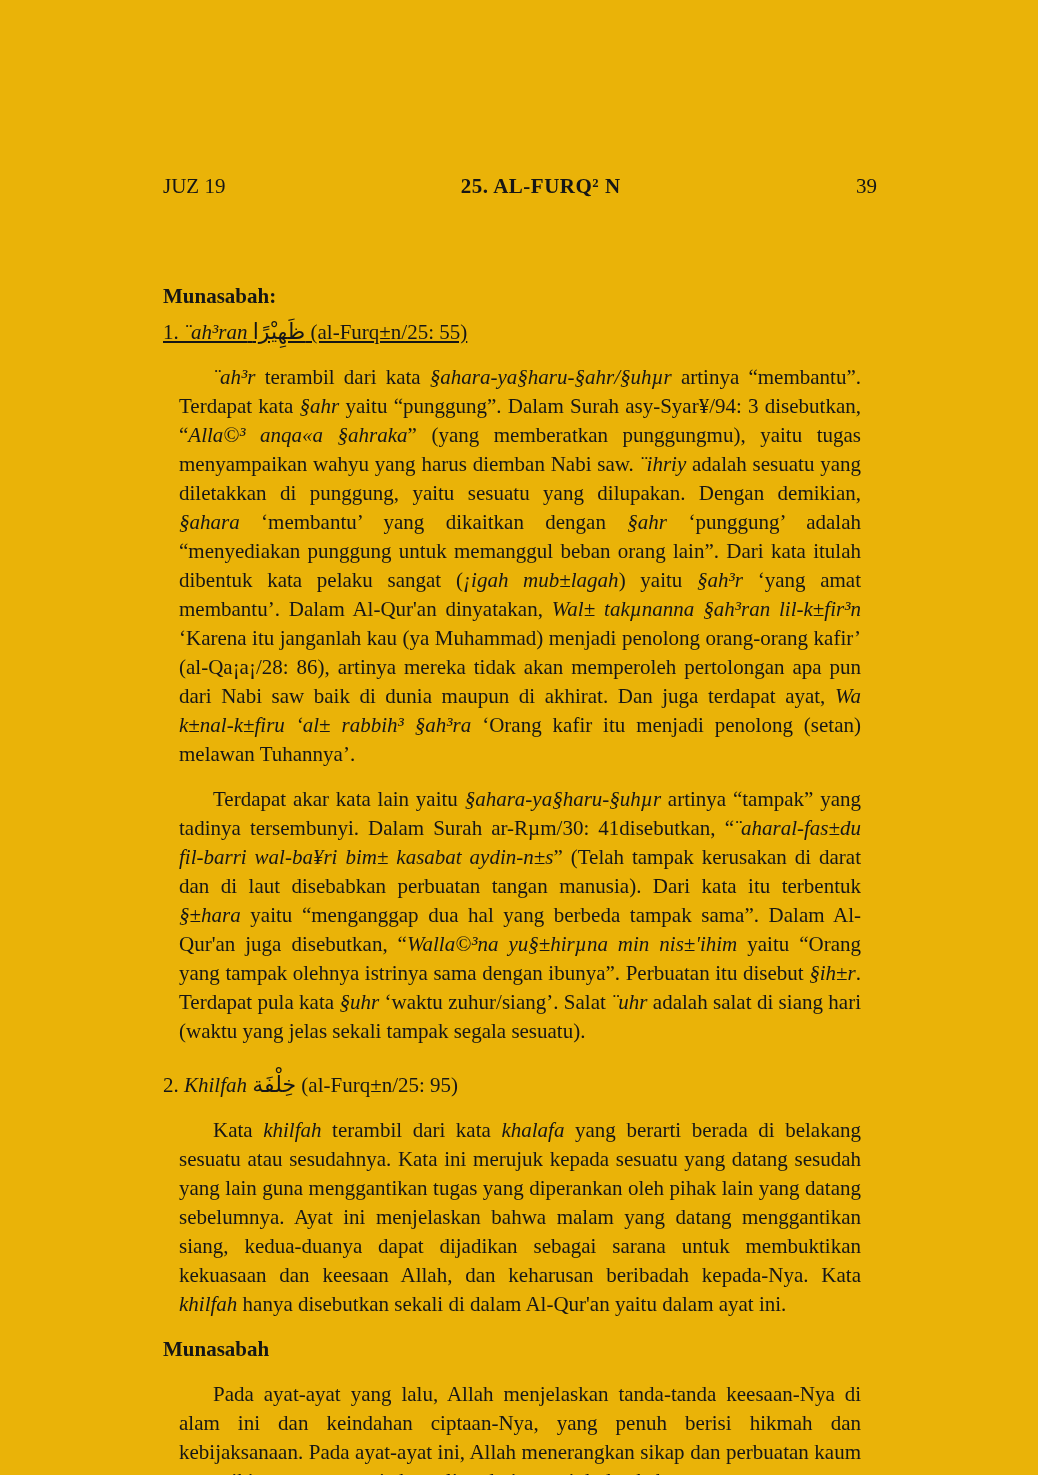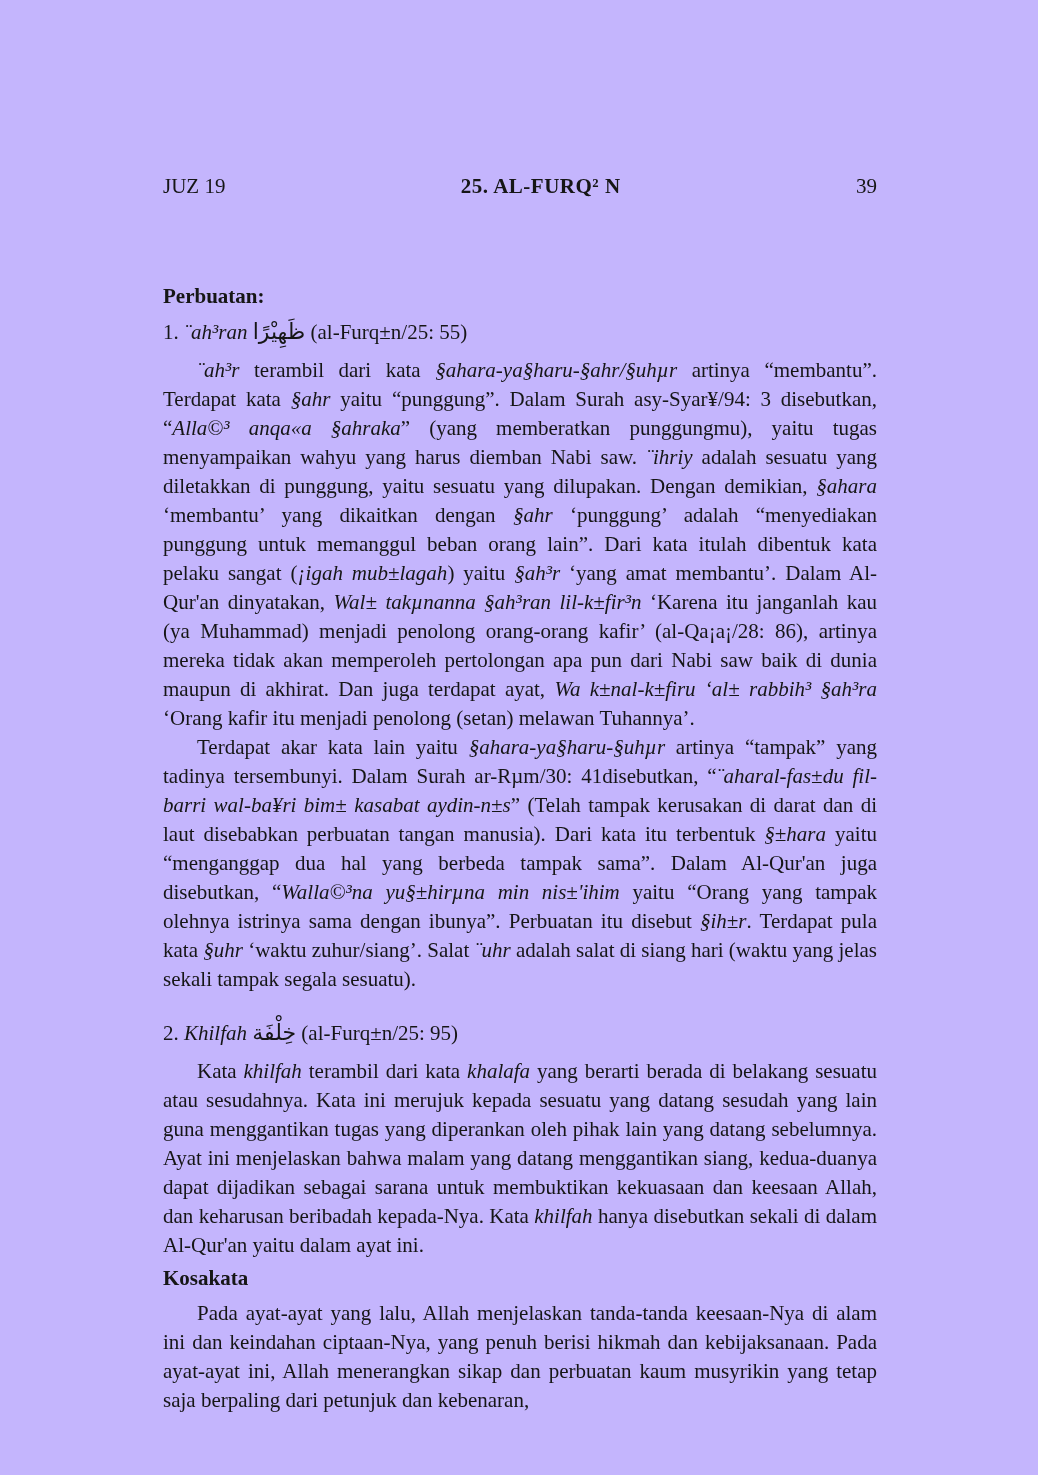--- a/index.html
+++ b/index.html
@@ -1,50 +1,50 @@
 <!DOCTYPE html>
 <html><head>
 <meta charset="utf-8">
 <style>
   html,body{margin:0;padding:0;background:#e8e8e8;}
   .page{
     position:relative;
     width:1038px;
     height:1475px;
     margin:0 auto;
-    background:#c4b5fd;
+    background:#eab308;
     font-family:"Liberation Serif", serif;
     color:#161616;
     box-sizing:border-box;
     padding:148px 161px 0 163px;
     overflow:hidden;
   }
   .page-header{
     display:flex;
     align-items:baseline;
     font-size:21px;
     line-height:24px;
   }
   .page-header .hl{flex:0 0 auto;}
   .page-header .hc{flex:1 1 auto;text-align:center;letter-spacing:.5px;font-weight:bold;}
   .page-header .hr{flex:0 0 auto;margin-top:26px;}
   .doc-body{margin-top:84px;}
-  .doc-body p{margin:0;}
+  .doc-body p{margin:16px;}
   .heading{
     font-weight:bold;
     font-size:21px;
     line-height:29px;
     margin:0 0 6px 0 !important;
   }
   .entry{
     font-size:21px;
     line-height:29px;
     margin:24px 0 9px 0 !important;
   }
-  .heading + .entry{margin-top:0 !important;}
+  .heading + .entry{margin-top:0 !important;text-decoration:underline;}
   .para{
     font-size:21px;
     line-height:29px;
     text-align:justify;
     text-indent:34px;
   }
   .para + .heading{margin-top:4px !important;}
   .it{font-style:italic;}
   .bd{font-weight:bold;}
   .arabic{
@@ -58,22 +58,22 @@
 </head>
 <body>
 
 <div class="page">
   <div class="page-header">
     <span class="hl">JUZ 19</span>
     <span class="hc">25. AL-FURQ² N</span>
     <span class="hr">39</span>
   </div>
   <main class="doc-body">
-      <p class="heading"><span class="bd">Perbuatan:</span></p>
+      <p class="heading"><span class="bd">Munasabah:</span></p>
       <p class="entry"><span>1. </span><span class="it">¨ah³ran</span><span>  </span><span class="arabic">ظَهِيْرًا</span><span> (al-Furq±n/25: 55)</span></p>
       <p class="para"><span class="it">¨ah³r</span><span> terambil dari kata </span><span class="it">§ahara-ya§haru-§ahr/§uhµr</span><span> artinya “membantu”. Terdapat kata </span><span class="it">§ahr</span><span> yaitu “punggung”. Dalam Surah asy-Syar¥/94: 3 disebutkan, “</span><span class="it">Alla©³ anqa«a §ahraka</span><span>” (yang memberatkan punggungmu), yaitu tugas menyampaikan wahyu yang harus diemban Nabi saw. </span><span class="it">¨ihriy</span><span> adalah sesuatu yang diletakkan di punggung, yaitu sesuatu yang dilupakan. Dengan demikian, </span><span class="it">§ahara</span><span> ‘membantu’ yang dikaitkan dengan </span><span class="it">§ahr</span><span> ‘punggung’ adalah “menyediakan punggung untuk memanggul beban orang lain”. Dari kata itulah dibentuk kata pelaku sangat (</span><span class="it">¡igah mub±lagah</span><span>) yaitu </span><span class="it">§ah³r</span><span> ‘yang amat membantu’. Dalam Al-Qur'an dinyatakan, </span><span class="it">Wal± takµnanna §ah³ran lil-k±fir³n</span><span> ‘Karena itu janganlah kau (ya Muhammad) menjadi penolong orang-orang kafir’ (al-Qa¡a¡/28: 86), artinya mereka tidak akan memperoleh pertolongan apa pun dari Nabi saw baik di dunia maupun di akhirat. Dan juga terdapat ayat, </span><span class="it">Wa k±nal-k±firu ‘al± rabbih³ §ah³ra</span><span> ‘Orang kafir itu menjadi penolong (setan) melawan Tuhannya’.</span></p>
       <p class="para"><span>Terdapat akar kata lain yaitu </span><span class="it">§ahara-ya§haru-§uhµr</span><span> artinya “tampak” yang tadinya tersembunyi. Dalam Surah ar-Rµm/30: 41disebutkan, “</span><span class="it">¨aharal-fas±du fil-barri wal-ba¥ri bim± kasabat aydin-n±s</span><span>” (Telah tampak kerusakan di darat dan di laut disebabkan perbuatan tangan manusia). Dari kata itu terbentuk </span><span class="it">§±hara</span><span> yaitu “menganggap dua hal yang berbeda tampak sama”. Dalam Al-Qur'an juga disebutkan, “</span><span class="it">Walla©³na yu§±hirµna min nis±'ihim</span><span> yaitu “Orang yang tampak olehnya istrinya sama dengan ibunya”. Perbuatan itu disebut </span><span class="it">§ih±r</span><span>. Terdapat pula kata </span><span class="it">§uhr</span><span> ‘waktu zuhur/siang’. Salat </span><span class="it">¨uhr</span><span> adalah salat di siang hari (waktu yang jelas sekali tampak segala sesuatu).</span></p>
       <p class="entry"><span>2. </span><span class="it">Khilfah</span><span> </span><span class="arabic">خِلْفَة</span><span> (al-Furq±n/25: 95)</span></p>
       <p class="para"><span>Kata </span><span class="it">khilfah</span><span> terambil dari kata </span><span class="it">khalafa</span><span> yang berarti berada di belakang sesuatu atau sesudahnya. Kata ini merujuk kepada sesuatu yang datang sesudah yang lain guna menggantikan tugas yang diperankan oleh pihak lain yang datang sebelumnya. Ayat ini menjelaskan bahwa malam yang datang menggantikan siang, kedua-duanya dapat dijadikan sebagai sarana untuk membuktikan kekuasaan dan keesaan Allah, dan keharusan beribadah kepada-Nya. Kata </span><span class="it">khilfah</span><span> hanya disebutkan sekali di dalam Al-Qur'an yaitu dalam ayat ini.</span></p>
-      <p class="heading"><span class="bd">Kosakata</span></p>
+      <p class="heading"><span class="bd">Munasabah</span></p>
       <p class="para"><span>Pada ayat-ayat yang lalu, Allah menjelaskan tanda-tanda keesaan-Nya di alam ini dan keindahan ciptaan-Nya, yang penuh berisi hikmah dan kebijaksanaan. Pada ayat-ayat ini, Allah menerangkan sikap dan perbuatan kaum musyrikin yang tetap saja berpaling dari petunjuk dan kebenaran,</span></p>
     </main>
 </div>
 
 </body></html>

